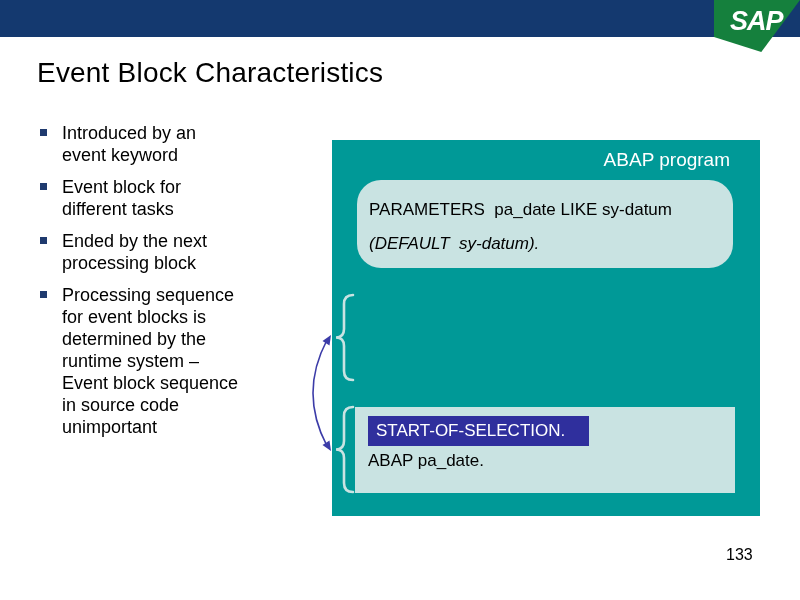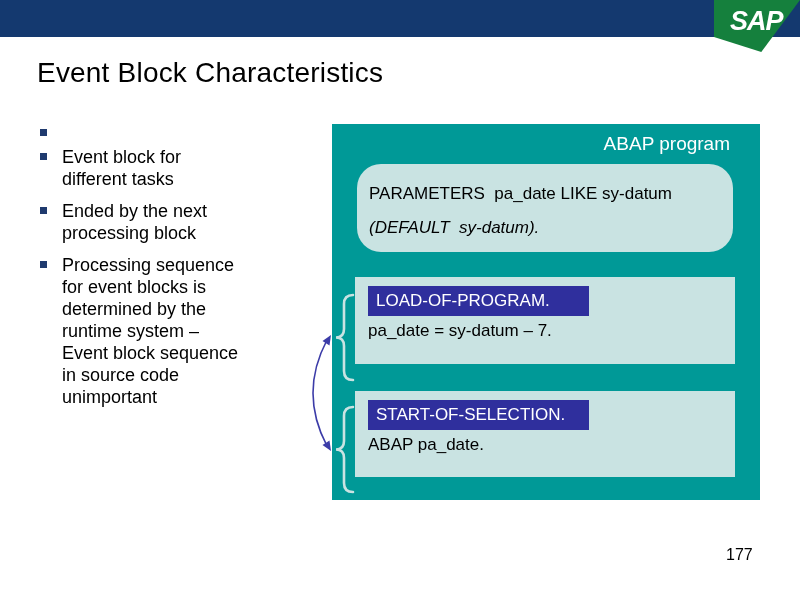--- a/index.html
+++ b/index.html
@@ -53,21 +53,21 @@
     background: #1F3A6E;
     margin-top: 7px; margin-right: 15px;
   }
   .bullet-text {
     font-size: 18px; line-height: 22px;
     white-space: pre-line;
   }
 
   
   .abap-panel {
-    position: absolute; left: 332px; top: 124px;
+    position: absolute; left: 332px; top: 140px;
     width: 428px; height: 376px;
     background: #009997;
   }
   .panel-title {
     position: absolute; top: 9px; right: 30px;
     font-size: 19px; color: #ffffff;
   }
   .code-block {
     position: absolute;
     background: #C9E3E2;
@@ -114,20 +114,22 @@
 <div class="header-bar"></div>
 <div class="sap-logo">
   <span class="sap-logo-text">SAP</span>
 </div>
 
 <h1 class="page-title">Event Block Characteristics</h1>
 
 <div class="bullet-list">
   <div class="bullet-item">
     <span class="bullet-square"></span>
+    <span class="bullet-text">Introduced by an
+event keyword</span>
   </div>
   <div class="bullet-item">
     <span class="bullet-square"></span>
     <span class="bullet-text">Event block for
 different tasks</span>
   </div>
   <div class="bullet-item">
     <span class="bullet-square"></span>
     <span class="bullet-text">Ended by the next
 processing block</span>
@@ -145,35 +147,31 @@
 </div>
 
 <div class="abap-panel">
   <div class="panel-title">ABAP program</div>
 
   <div class="code-block block-parameters">
     <div class="block-plain-line">PARAMETERS  pa_date LIKE sy-datum</div>
     <div class="block-plain-line line-right">(DEFAULT  sy-datum).</div>
   </div>
 
-  <div class="code-block block-load">
-    <div class="keyword-box">LOAD-OF-PROGRAM.</div>
-    <div class="code-line">pa_date = sy-datum – 7.</div>
-  </div>
 
   <div class="code-block block-start">
     <div class="keyword-box">START-OF-SELECTION.</div>
     <div class="code-line">ABAP pa_date.</div>
   </div>
 </div>
 
 <svg class="sequence-graphic" viewBox="0 0 80 225" xmlns="http://www.w3.org/2000/svg">
 
   <path d="M 63 15 Q 54 15 54 24 L 54 49 Q 54 57.5 46 57.5 Q 54 57.5 54 66 L 54 91 Q 54 100 63 100" fill="none" stroke="#C9E3E2" stroke-width="2.6" stroke-linecap="round"></path>
 
   <path d="M 63 127 Q 54 127 54 136 L 54 161 Q 54 169.5 46 169.5 Q 54 169.5 54 178 L 54 203 Q 54 212 63 212" fill="none" stroke="#C9E3E2" stroke-width="2.6" stroke-linecap="round"></path>
 
   <path d="M 37 60 Q 9 113 37 166" fill="none" stroke="#3C3CA8" stroke-width="1.6"></path>
   <polygon points="41,55 39.5,65.5 32.5,61" fill="#3C3CA8"></polygon>
   <polygon points="41,171 39.5,160.5 32.5,165" fill="#3C3CA8"></polygon>
 </svg>
 
-<div class="page-number">177</div>
+<div class="page-number">133</div>
 
 </body></html>

